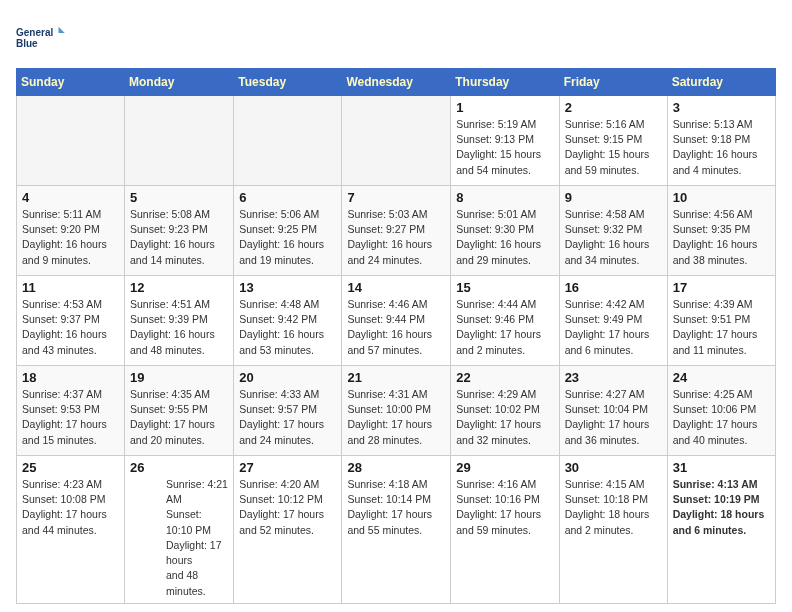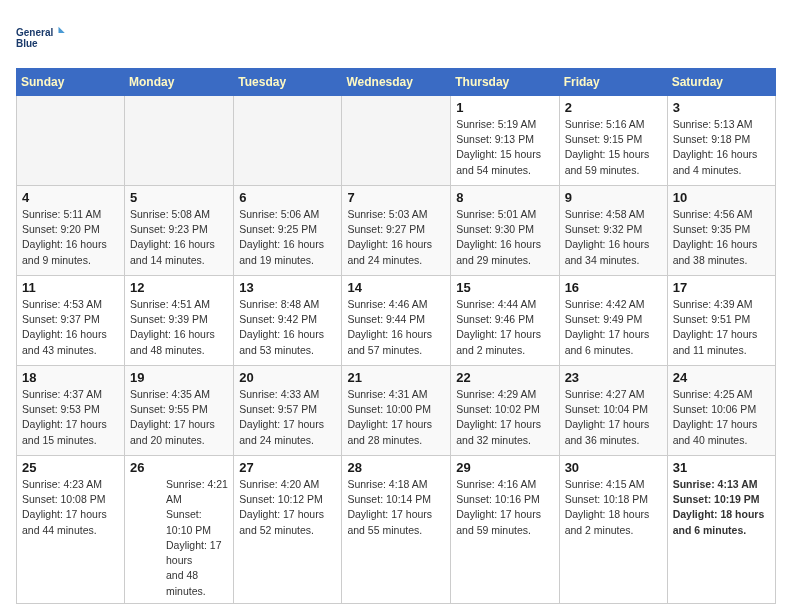--- a/index.html
+++ b/index.html
@@ -190,21 +190,21 @@
         </td>
         <td>
           <div class="day-number">12</div>
           <div class="day-info" style="white-space: pre-line;">Sunrise: 4:51 AM
 Sunset: 9:39 PM
 Daylight: 16 hours
 and 48 minutes.</div>
         </td>
         <td>
           <div class="day-number">13</div>
-          <div class="day-info" style="white-space: pre-line;">Sunrise: 8:48 AM
+          <div class="day-info" style="white-space: pre-line;">Sunrise: 4:48 AM
 Sunset: 9:42 PM
 Daylight: 16 hours
 and 53 minutes.</div>
         </td>
         <td>
           <div class="day-number">14</div>
           <div class="day-info" style="white-space: pre-line;">Sunrise: 4:46 AM
 Sunset: 9:44 PM
 Daylight: 16 hours
 and 57 minutes.</div>

